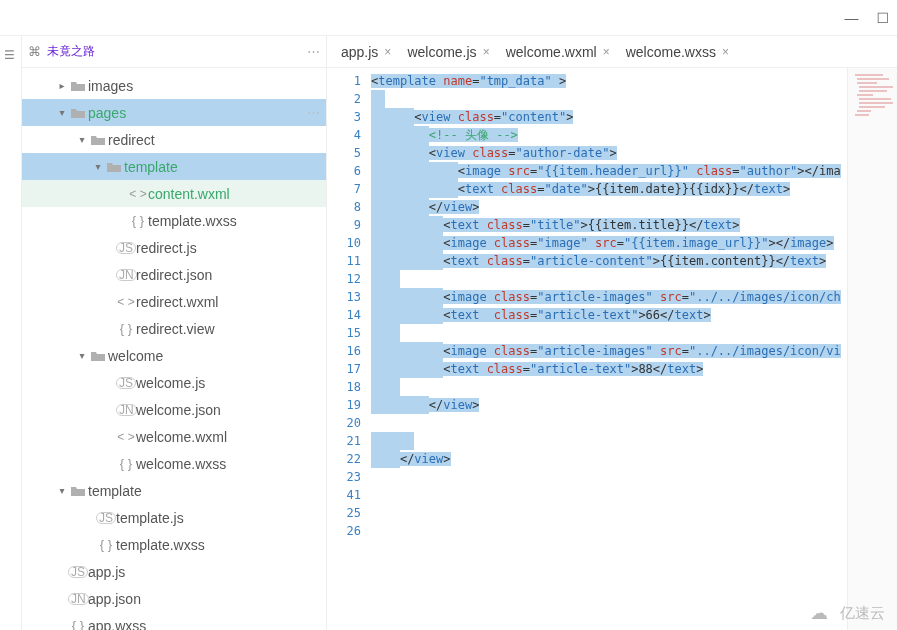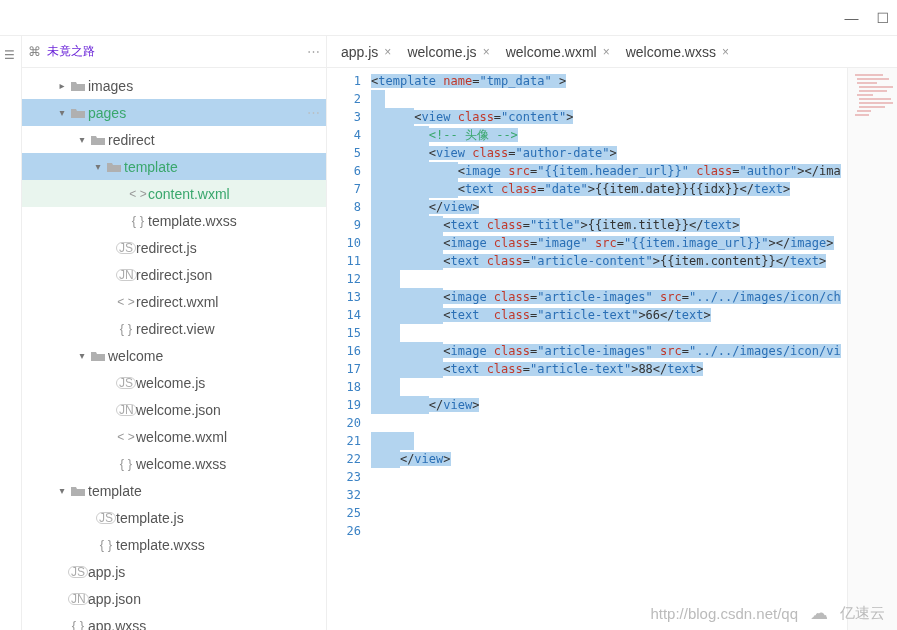--- a/index.html
+++ b/index.html
@@ -228,21 +228,21 @@
           <div>14</div>
           <div>15</div>
           <div>16</div>
           <div>17</div>
           <div>18</div>
           <div>19</div>
           <div>20</div>
           <div>21</div>
           <div>22</div>
           <div>23</div>
-          <div>32</div>
+          <div>41</div>
           <div>25</div>
           <div>26</div>
         </div>
       <div class="code" id="code">
           <div class="ln"><span class="sel">&lt;<span class="t-tag">template</span> <span class="t-attr">name</span>=<span class="t-str">"tmp_data"</span> &gt;</span></div>
           <div class="ln"><span class="ind">&nbsp;&nbsp;</span></div>
           <div class="ln"><span class="ind">&nbsp;&nbsp;</span><span class="ind">&nbsp;&nbsp;</span><span class="ind">&nbsp;&nbsp;</span><span class="sel">&lt;<span class="t-tag">view</span> <span class="t-attr">class</span>=<span class="t-str">"content"</span>&gt;</span></div>
           <div class="ln"><span class="ind">&nbsp;&nbsp;</span><span class="ind">&nbsp;&nbsp;</span><span class="ind">&nbsp;&nbsp;</span><span class="ind">&nbsp;&nbsp;</span><span class="sel"><span class="t-cmt">&lt;!-- 头像 --&gt;</span></span></div>
           <div class="ln"><span class="ind">&nbsp;&nbsp;</span><span class="ind">&nbsp;&nbsp;</span><span class="ind">&nbsp;&nbsp;</span><span class="ind">&nbsp;&nbsp;</span><span class="sel">&lt;<span class="t-tag">view</span> <span class="t-attr">class</span>=<span class="t-str">"author-date"</span>&gt;</span></div>
           <div class="ln"><span class="ind">&nbsp;&nbsp;</span><span class="ind">&nbsp;&nbsp;</span><span class="ind">&nbsp;&nbsp;</span><span class="ind">&nbsp;&nbsp;</span><span class="ind">&nbsp;&nbsp;</span><span class="ind">&nbsp;&nbsp;</span><span class="sel">&lt;<span class="t-tag">image</span> <span class="t-attr">src</span>=<span class="t-str">"{{item.header_url}}"</span> <span class="t-attr">class</span>=<span class="t-str">"author"</span>&gt;&lt;/ima</span></div>
@@ -278,18 +278,17 @@
                 <line x1="6" y1="31" x2="40" y2="31"></line>
             <line x1="6" y1="35" x2="32" y2="35"></line>
                 <line x1="4" y1="39" x2="18" y2="39"></line>
             <line x1="2" y1="43" x2="16" y2="43"></line>
           </g>
             </svg>
         </div>
       </div>
     </div>
     <div class="watermark">
-      <span>http://blog.csdn.net/qq</span>
       <span class="logo">☁</span>
       <span>亿速云</span>
     </div>
   </div>
 </div>
 
 </body></html>

